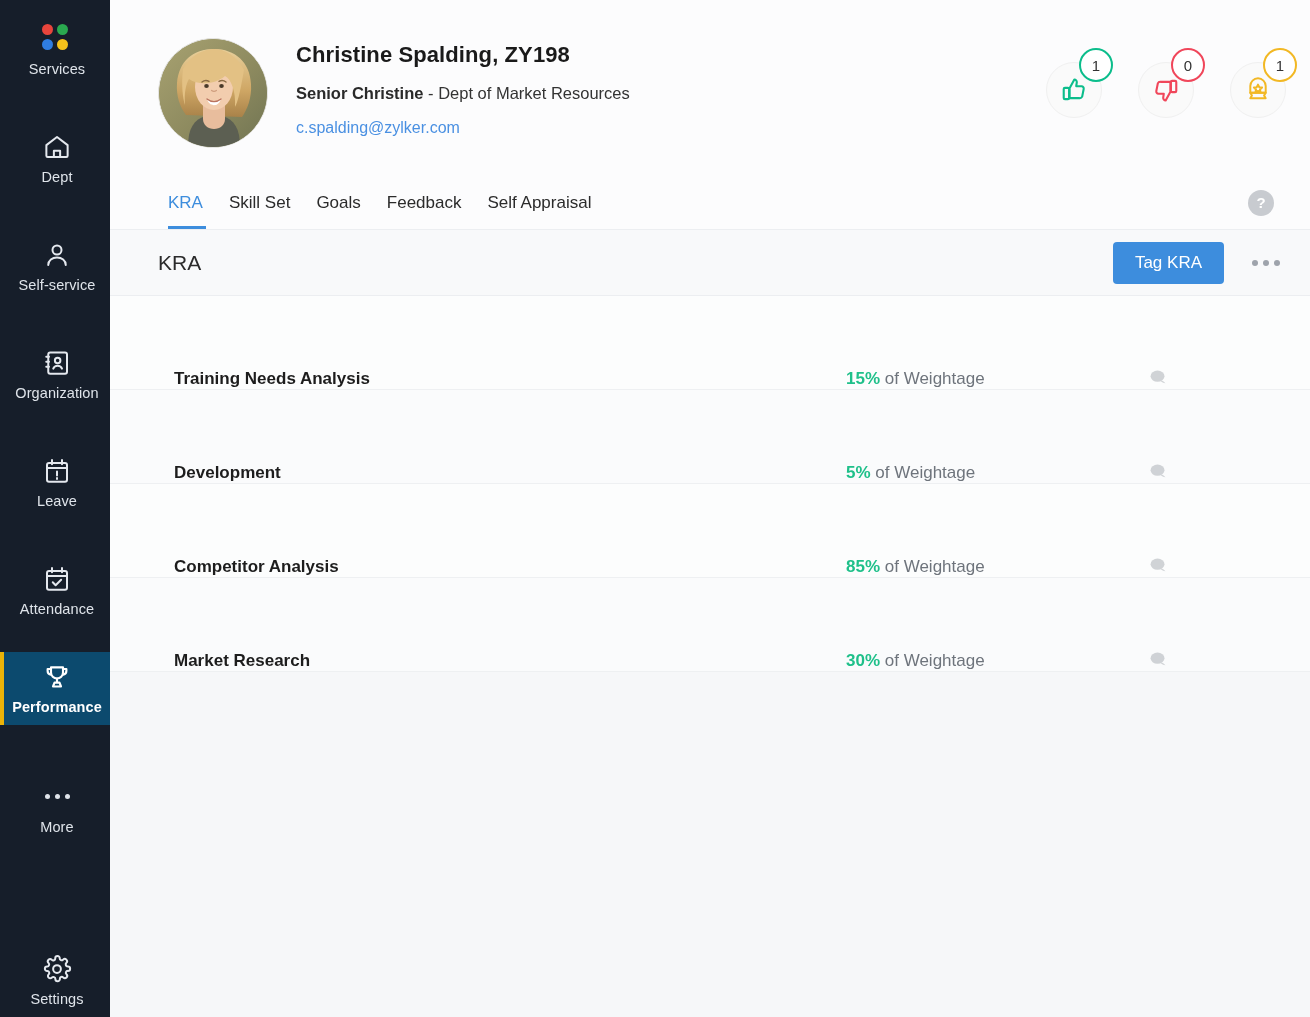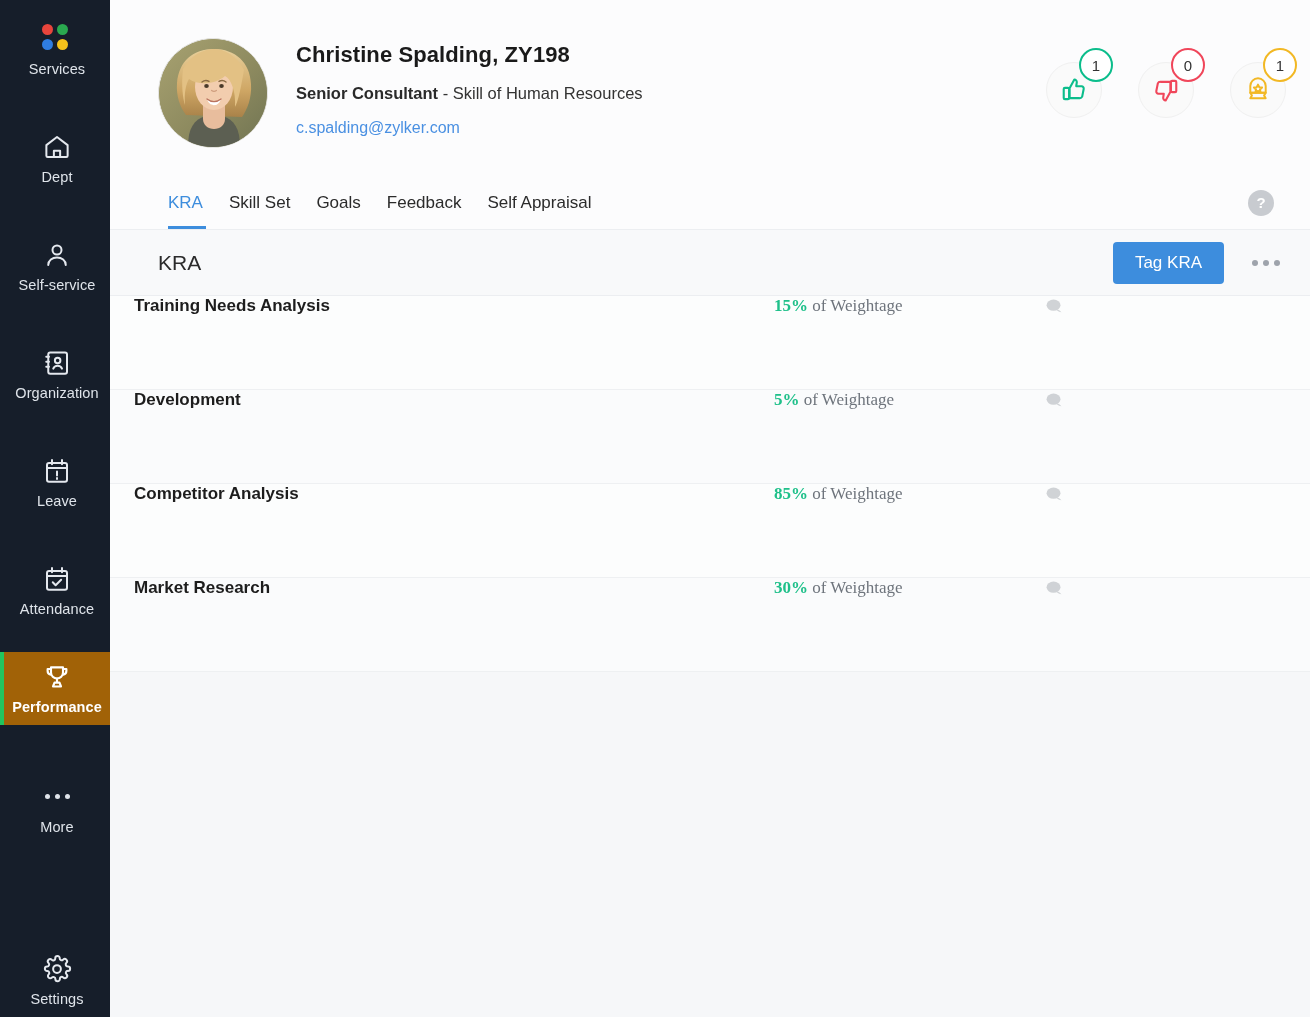--- a/index.html
+++ b/index.html
@@ -32,22 +32,22 @@
     position: relative;
     border-left: 4px solid transparent;
   }
   .nav-item .label {
     font-size: 14.5px;
     letter-spacing: 0.1px;
     color: #dfe4ea;
     white-space: nowrap;
   }
   .nav-item.active {
-    background: #a16207;
-    border-left: 4px solid #22c55e;
+    background: #0c4a6e;
+    border-left: 4px solid #eab308;
   }
   .nav-item.active .label { color: #ffffff; font-weight: bold; }
   .nav-icon { width: 30px; height: 30px; display: block; }
   .nav-icon svg { display: block; }
 
   .logo-dots {
     width: 26px; height: 24px;
     display: grid;
     grid-template-columns: 11px 11px;
     grid-template-rows: 11px 11px;
@@ -184,32 +184,33 @@
   .kebab {
     display: flex; gap: 5px; align-items: center;
     cursor: pointer; padding: 6px 6px;
   }
   .kebab i { width: 6px; height: 6px; border-radius: 50%; background: #9ea3ab; display:block; }
 
   
   .rows { flex: 1 1 auto; background: #f6f7f9; }
   .kra-row {
     height: 94px;
-    display: flex; align-items: flex-start;
-    padding: 0 24px 0 24px;
+    display: flex; align-items: flex-end;
+    padding: 0 24px 0 64px;
     border-bottom: 1px solid #eef0f2;
     background: #fafbfc;
+    gap: 32px;
   }
   .kra-row:nth-child(odd) { background: #fcfdfd; }
   .kra-title {
     width: 640px;
     font-size: 17px; font-weight: bold; color: #1d1d1d;
     flex: 0 0 640px;
   }
-  .kra-weight { font-size: 17px; color: #6e747c; flex: 0 0 270px; font-family: Liberation Serif, serif; }
+  .kra-weight { font-size: 17px; color: #6e747c; flex: 0 0 270px; }
   .kra-weight b { color: #1fc08a; font-weight: bold; }
   .comment-icon { cursor: pointer; opacity: .6; }
   .comment-icon svg { display: block; }
 </style>
 </head>
 <body>
 
 <div class="app">
 
   <nav class="sidebar">
@@ -366,22 +367,22 @@
             <path d="M48 60c4 3.4 10 3.4 14 0-1.6 4.6-4.2 6.2-7 6.2S49.6 64.6 48 60z" fill="#ffffff"></path>
             <path d="M48 60c4 3.4 10 3.4 14 0" stroke="#b9735f" stroke-width="1.3" fill="none" stroke-linecap="round"></path>
             <path d="M52.6 51.5c1.6 1.3 3.2 1.3 4.8 0" stroke="#cf9e7e" stroke-width="1.2" fill="none" stroke-linecap="round"></path>
           </g>
         </svg>
       </div>
 
       <div class="profile-text">
         <div class="profile-name">Christine Spalding, ZY198</div>
         <div class="profile-role">
-          <b>Senior Consultant</b>
-          <span>- Skill of Human Resources</span>
+          <b>Senior Christine</b>
+          <span>- Dept of Market Resources</span>
         </div>
         <div class="profile-email">c.spalding@zylker.com</div>
       </div>
 
       <div class="badges">
 
         <div class="badge-wrap">
           <div class="badge-circle">
             <svg viewBox="0 0 24 24" width="28" height="28" fill="none" stroke="#0bbd8b" stroke-width="1.8" stroke-linecap="round" stroke-linejoin="round">
               <path d="M8.2 10.5 12.3 3a2.2 2.2 0 0 1 2.1 2.4l-.5 3.4h4.6a1.9 1.9 0 0 1 1.8 2.3l-1.3 6.6A2.3 2.3 0 0 1 16.7 19H8.2z"></path>

